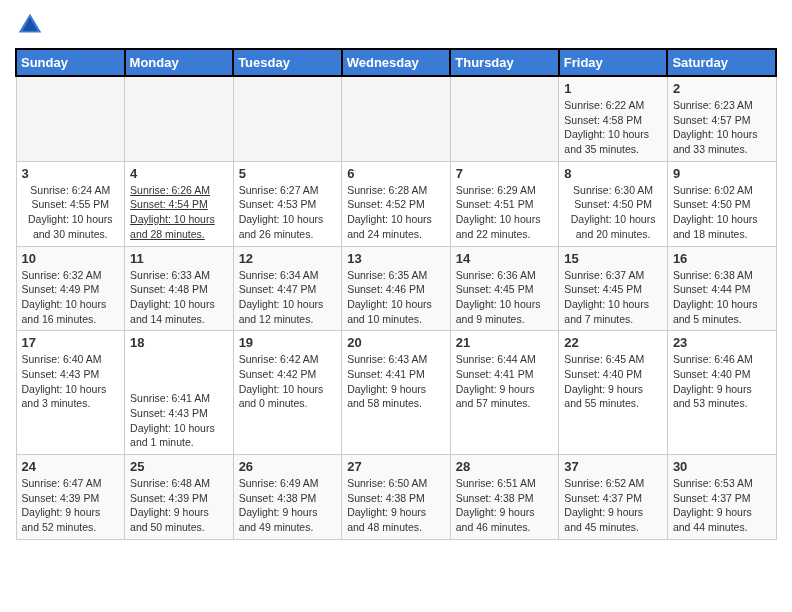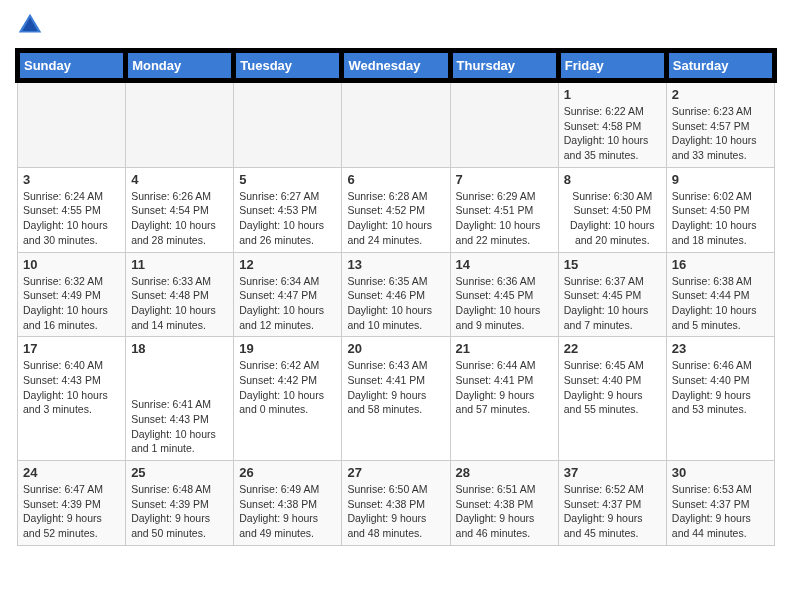--- a/index.html
+++ b/index.html
@@ -62,21 +62,21 @@
       border-collapse: collapse;
       table-layout: fixed;
     }
     .calendar-table thead th {
       background-color: #3a7bd5;
       color: #fff;
       font-size: 13px;
       font-weight: bold;
       padding: 5px 4px;
       text-align: left;
-      border: 5px solid #000000;
+      border: 2px solid #000000;
     }
     .calendar-table tbody td {
       border: 1px solid #ccc;
       vertical-align: top;
       padding: 4px 5px;
       font-size: 11px;
       color: #333;
       height: 80px;
       background: #fff;
     }
@@ -150,27 +150,27 @@
           <td>
             <span class="day-number">2</span>
             <div class="day-info" style="white-space: pre-line;">Sunrise: 6:23 AM
 Sunset: 4:57 PM
 Daylight: 10 hours and 33 minutes.</div>
           </td>
         </tr>
         <tr>
           <td>
             <span class="day-number">3</span>
-            <div class="day-info" style="white-space: pre-line;">Sunrise: 6:24 AM
+            <div class="day-info" style="white-space: pre-line; text-align: center;">Sunrise: 6:24 AM
 Sunset: 4:55 PM
 Daylight: 10 hours and 30 minutes.</div>
           </td>
           <td>
             <span class="day-number">4</span>
-            <div class="day-info" style="white-space: pre-line;">Sunrise: 6:26 AM
+            <div class="day-info" style="white-space: pre-line; text-decoration: underline;">Sunrise: 6:26 AM
 Sunset: 4:54 PM
 Daylight: 10 hours and 28 minutes.</div>
           </td>
           <td>
             <span class="day-number">5</span>
             <div class="day-info" style="white-space: pre-line;">Sunrise: 6:27 AM
 Sunset: 4:53 PM
 Daylight: 10 hours and 26 minutes.</div>
           </td>
           <td>

